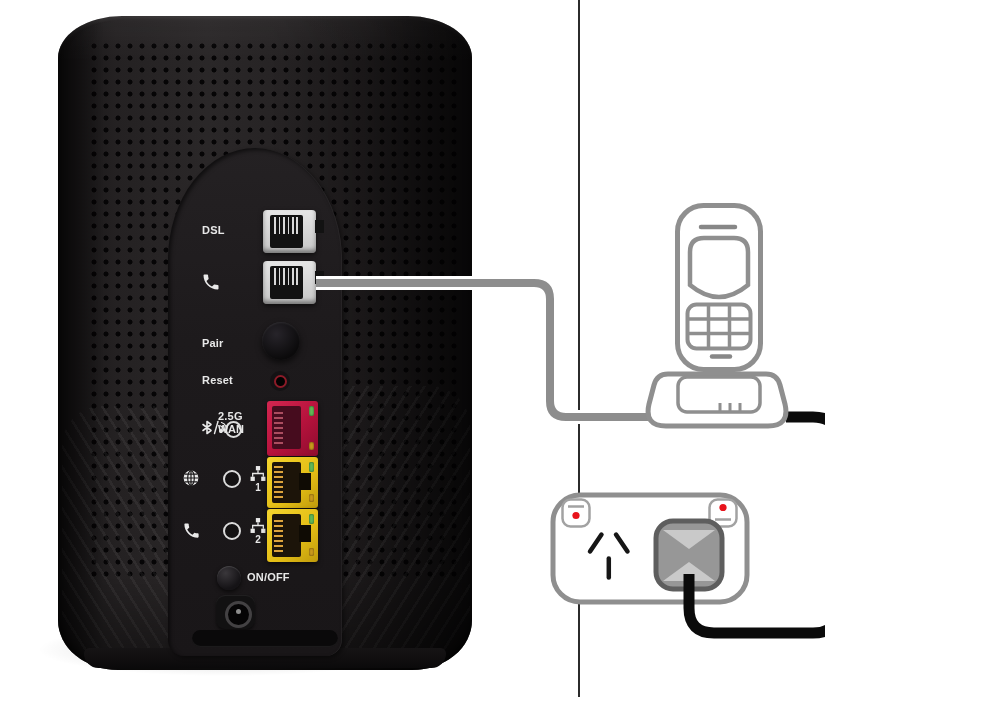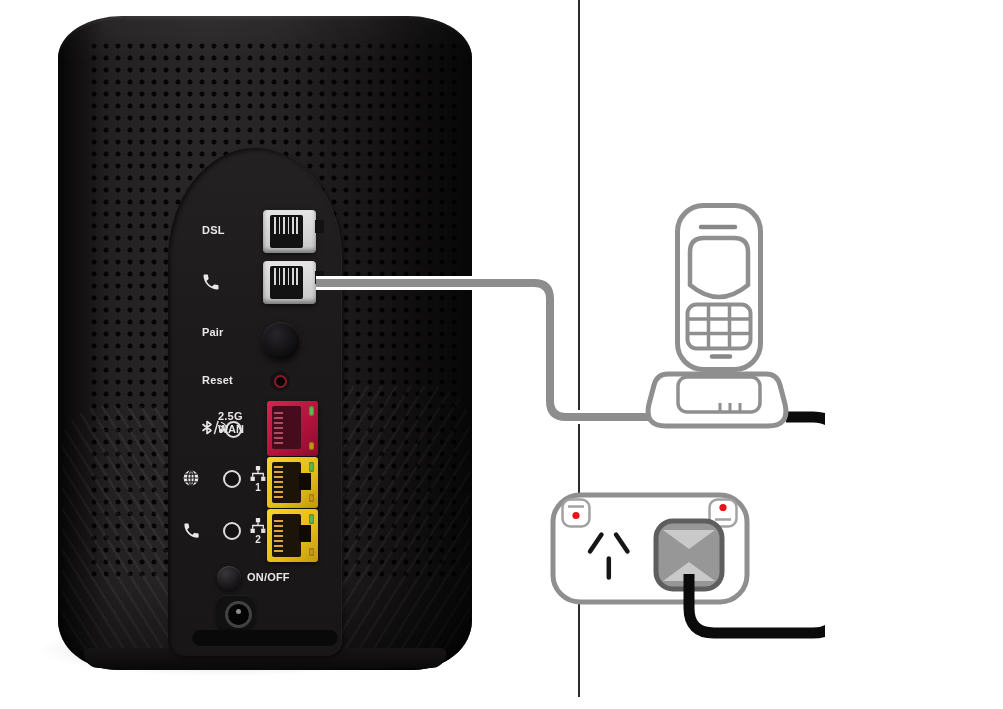--- a/index.html
+++ b/index.html
@@ -101,21 +101,21 @@
     <svg class="art" style="left:143px;top:256px;" width="20" height="20" viewBox="0 0 24 24">
       <path fill="#e9e9e9" d="M6.6 10.8c1.4 2.8 3.8 5.1 6.6 6.6l2.2-2.2c.3-.3.7-.4 1-.2 1.1.4 2.3.6 3.6.6.6 0 1 .4 1 1V20c0 .6-.4 1-1 1C10.6 21 3 13.4 3 4c0-.6.4-1 1-1h3.5c.6 0 1 .4 1 1 0 1.2.2 2.4.6 3.6.1.3 0 .7-.2 1l-2.3 2.2z"></path>
     </svg>
     <div class="rj11" style="left:205px;top:245px;">
       <div class="opening">
           <div class="pins"></div>
         </div>
       <div class="notch"></div>
     </div>
 
-    <div class="lbl" style="left:144px;top:310px;">Pair</div>
+    <div class="lbl" style="left:144px;top:321px;">Pair</div>
     <div class="pair-btn" style="left:204px;top:306px;"></div>
 
     <div class="lbl" style="left:144px;top:358px;">Reset</div>
     <div class="reset-hole" style="left:212px;top:355px;">
         <div class="reset-ring"></div>
       </div>
 
     <svg class="art" style="left:142px;top:404px;" width="28" height="15" viewBox="0 0 28 15">
       <path d="M3 4.5 L11 10.5 L7 13.5 L7 1.5 L11 4.5 L3 10.5" fill="none" stroke="#e9e9e9" stroke-width="1.6" stroke-linecap="round" stroke-linejoin="round"></path>
       <path d="M14.5 13.5 L18 1.5" stroke="#e9e9e9" stroke-width="1.4" stroke-linecap="round"></path>

